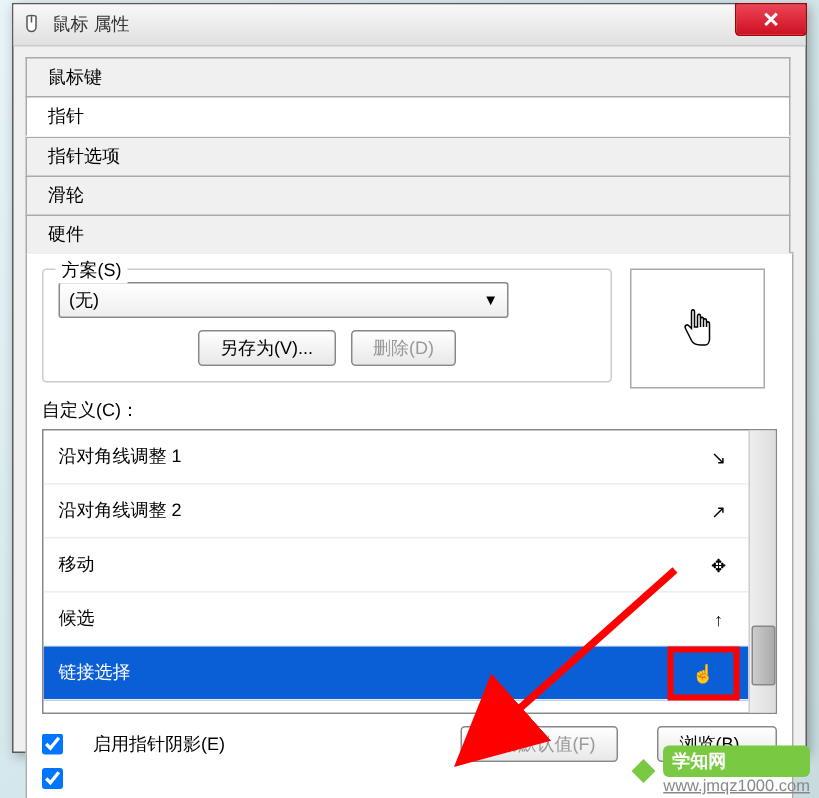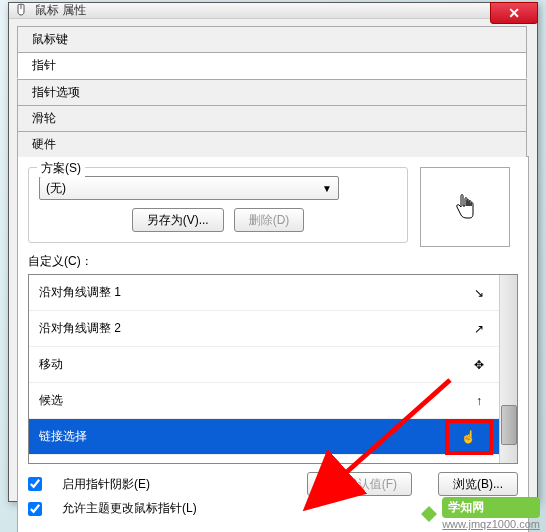--- a/index.html
+++ b/index.html
@@ -1,18 +1,18 @@
 <!DOCTYPE html>
 <html><head>
 <meta charset="utf-8">
 <style>
 * { box-sizing: border-box; margin: 0; padding: 0; font-family: "Microsoft YaHei", SimSun, Arial, sans-serif; font-size: 12px; }
 body { background: linear-gradient(135deg, #e8f4f8 0%, #d4e8ec 50%, #c8dce0 100%); width: 546px; height: 532px; position: relative; }
 .window { position: absolute; left: 8px; top: 2px; width: 530px; height: 500px; background: #f0f0f0; border: 1px solid #5a5a5a; box-shadow: 2px 2px 8px rgba(0,0,0,0.3); }
-.titlebar { height: 16px; background: linear-gradient(#f8f8f8, #e0e0e0); display: flex; align-items: center; padding: 0 4px; border-bottom: 1px solid #ccc; position: relative; }
+.titlebar { height: 28px; background: linear-gradient(#f8f8f8, #e0e0e0); display: flex; align-items: center; padding: 0 4px; border-bottom: 1px solid #ccc; position: relative; }
 .title-icon { width: 16px; height: 16px; margin-right: 6px; }
 .title-text { flex: 1; color: #333; }
 .close-btn { position: absolute; right: -1px; top: -1px; width: 48px; height: 22px; background: linear-gradient(#e45, #c12); color: #fff; text-align: center; line-height: 20px; border: 1px solid #a00; border-radius: 0 0 3px 3px; font-size: 14px; font-weight: bold; }
 .tabs { display: flex; margin: 6px 8px 0 8px; border-bottom: 1px solid #aaa; flex-direction: column; }
 .tab { padding: 4px 14px; background: #f0f0f0; border: 1px solid #aaa; border-bottom: none; margin-right: 2px; cursor: pointer; position: relative; top: 1px; }
 .tab.active { background: #fff; border-bottom: 1px solid #fff; z-index: 2; }
 .panel { background: #fff; margin: 0 8px 8px 8px; border: 1px solid #aaa; border-top: none; padding: 10px; height: 420px; position: relative; }
 .scheme-group { border: 1px solid #ccc; border-radius: 3px; padding: 8px 10px 10px 10px; position: relative; margin-bottom: 10px; }
 .scheme-label { position: absolute; top: -8px; left: 8px; background: #fff; padding: 0 4px; }
 .scheme-row { display: flex; align-items: center; gap: 8px; }
@@ -115,21 +115,20 @@
     <div class="checks">
       <div class="check-row">
         <input type="checkbox" checked="" style="">
         <span>启用指针阴影(E)</span>
         <div style="flex:1"></div>
         <button class="btn disabled">使用默认值(F)</button>
         <button class="btn" style="margin-left:6px">浏览(B)...</button>
       </div>
       <div class="check-row">
         <input type="checkbox" checked="" style="">
-        <span>允许主题更改鼠标指针(L)</span>
       </div>
     </div>
   </div>
 
   <div class="dlg-btns">
     <button class="dlg-btn hl-red">确定</button>
     <button class="dlg-btn">取消</button>
   </div>
 </div>
 

